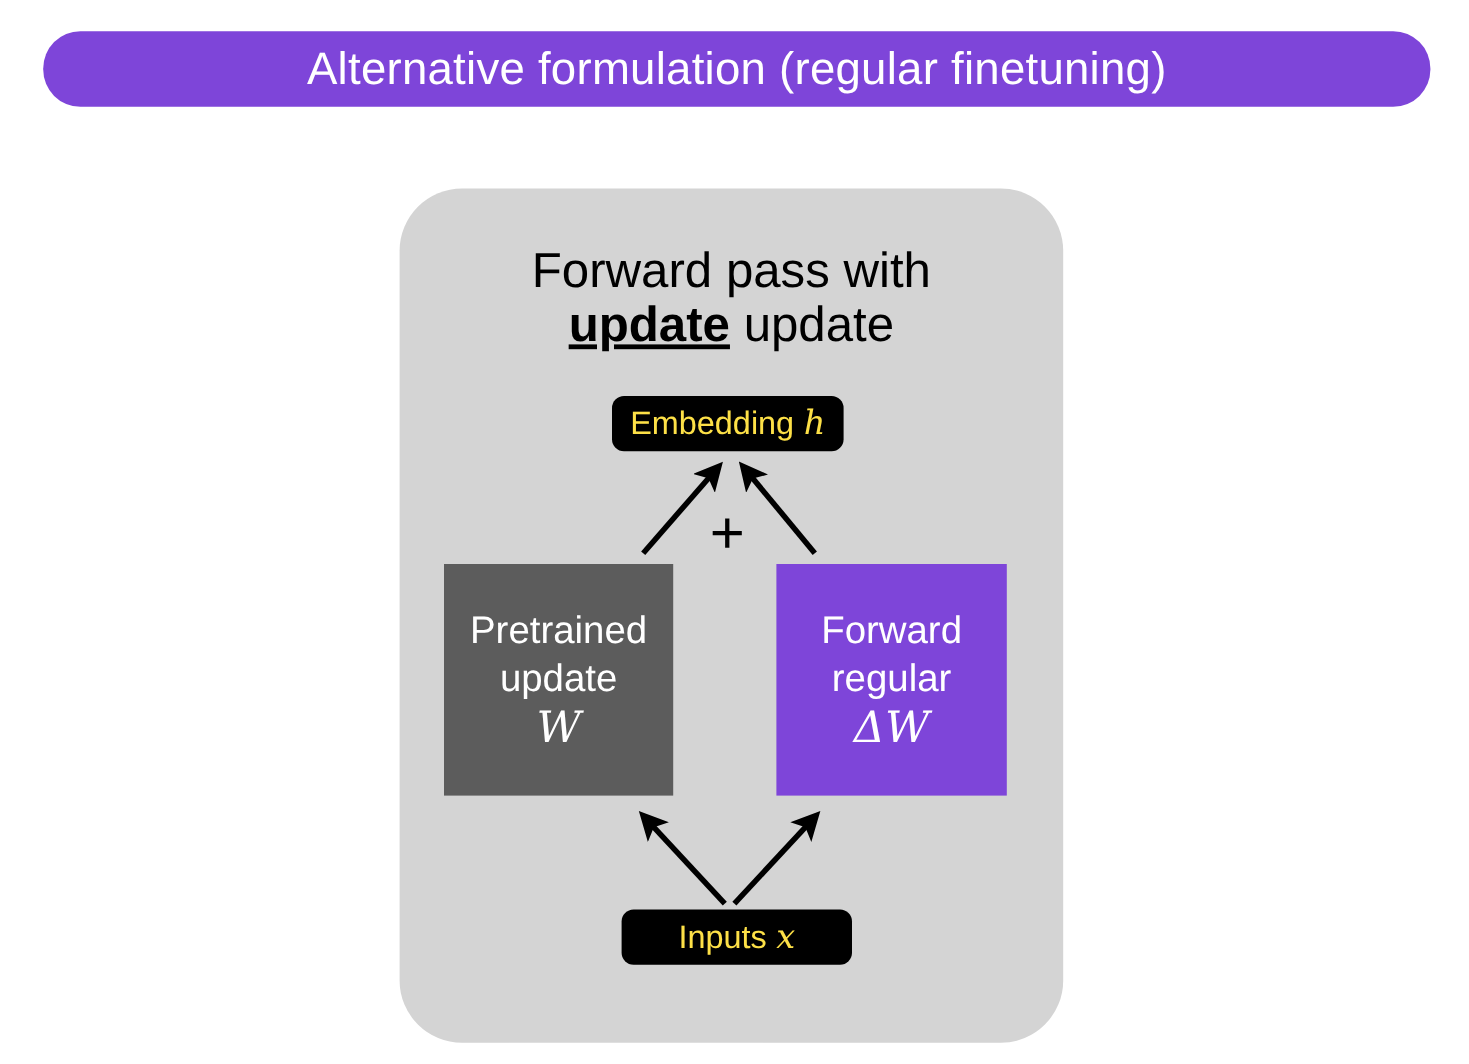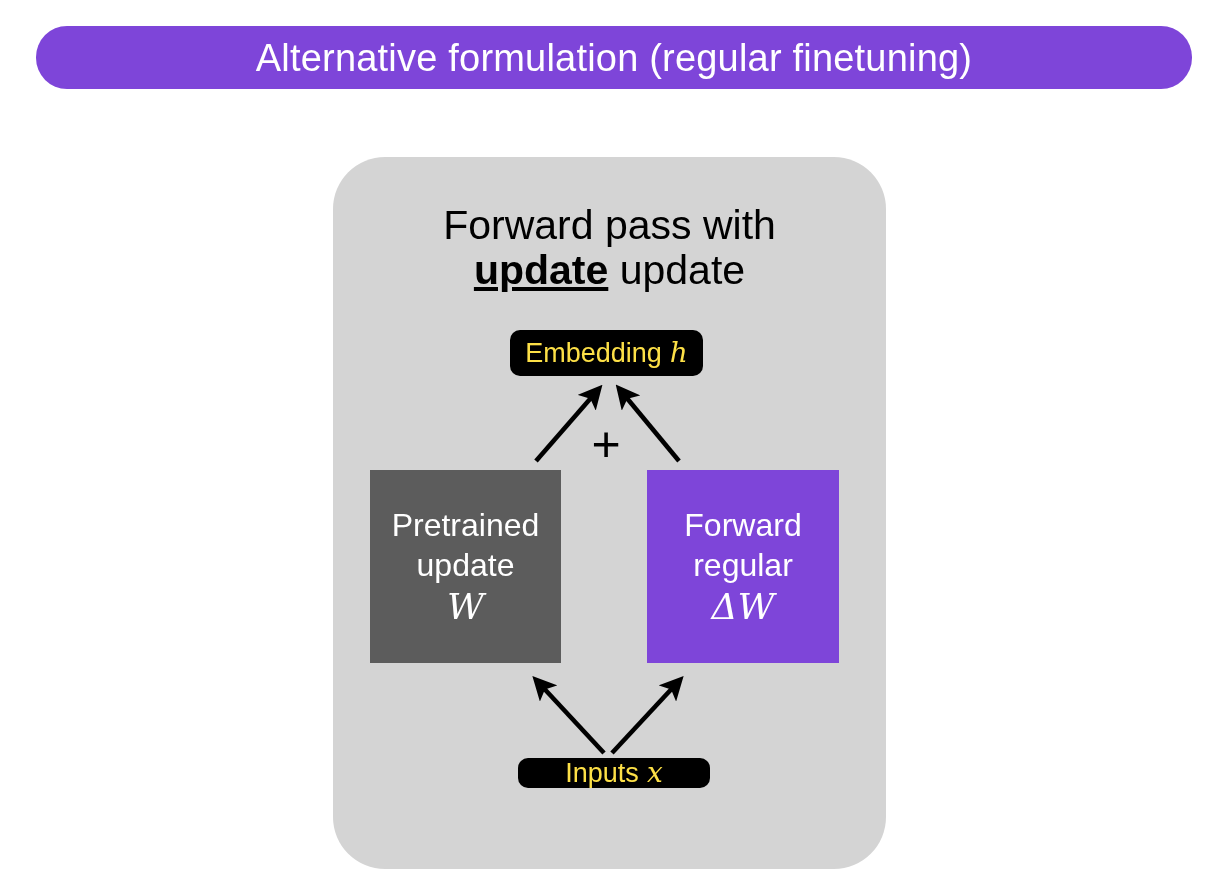--- a/index.html
+++ b/index.html
@@ -89,21 +89,21 @@
   #embedding-chip {
     left: 510px;
     top: 330px;
     width: 193px;
     height: 46px;
   }
   #inputs-chip {
     left: 518px;
     top: 758px;
     width: 192px;
-    height: 30px;
+    height: 46px;
     align-items: center;
   }
 
   
   .weight-block {
     position: absolute;
     display: flex;
     flex-direction: column;
     align-items: center;
     justify-content: center;

